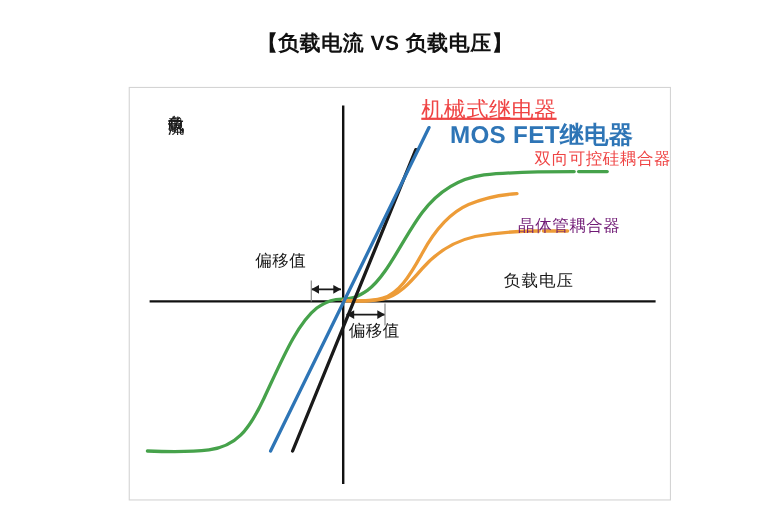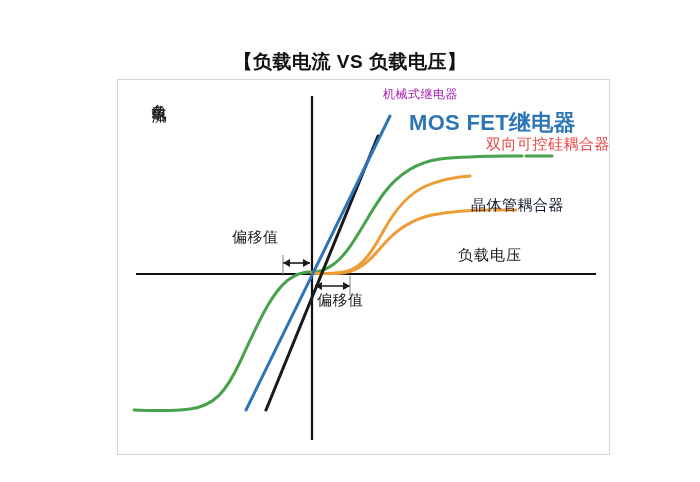--- a/index.html
+++ b/index.html
@@ -15,21 +15,20 @@
   
   .title{
     position:absolute;
     left:0;top:26px;width:700px;
     text-align:center;
     font-size:19px;
     font-weight:bold;
     color:#111111;
     letter-spacing:0.5px;
     white-space:nowrap;
-    margin-top:23px;
   }
 
   
   .chart-frame{
     position:absolute;
     left:117px;top:79px;
     width:493px;height:376px;
     border:1px solid #d4d4d4;
     background:#ffffff;
     box-sizing:border-box;
@@ -49,33 +48,33 @@
     line-height:1;
   }
   .x-axis-label{
     left:458px;top:246px;
     font-size:15px;color:#1a1a1a;
     letter-spacing:1px;
   }
 
   .lgd-mech{
     left:383px;top:86px;
-    font-size:12px;color:#a21caf;letter-spacing:0.5px;
+    font-size:20px;color:#ef4444;letter-spacing:0.5px;text-decoration:underline;
   }
   .lgd-mosfet{
     left:409px;top:108px;
     font-size:22px;font-weight:bold;color:#2e75b6;letter-spacing:0.3px;
   }
   .lgd-triac{
     left:486px;top:135px;
     font-size:15px;color:#ef4444;letter-spacing:0.5px;
   }
   .lgd-transistor{
     left:471px;top:196px;
-    font-size:15px;color:#0f172a;letter-spacing:0.5px;text-align:right;
+    font-size:15px;color:#701a75;letter-spacing:0.5px;text-align:right;
   }
 
   .offset-left{
     left:232px;top:228px;
     font-size:15px;color:#1a1a1a;letter-spacing:0.5px;
   }
   .offset-right{
     left:317px;top:291px;
     font-size:15px;color:#1a1a1a;letter-spacing:0.5px;
   }

